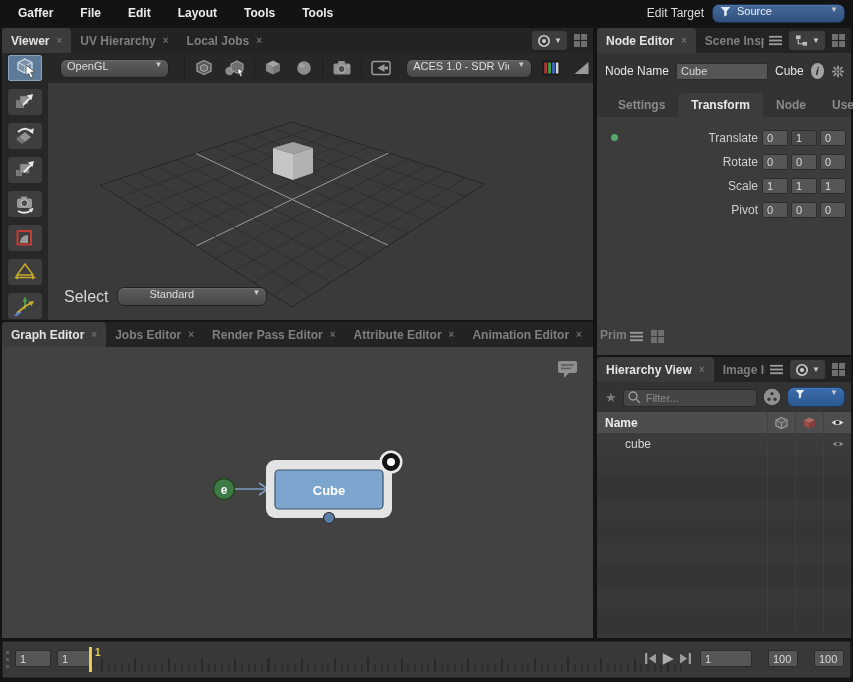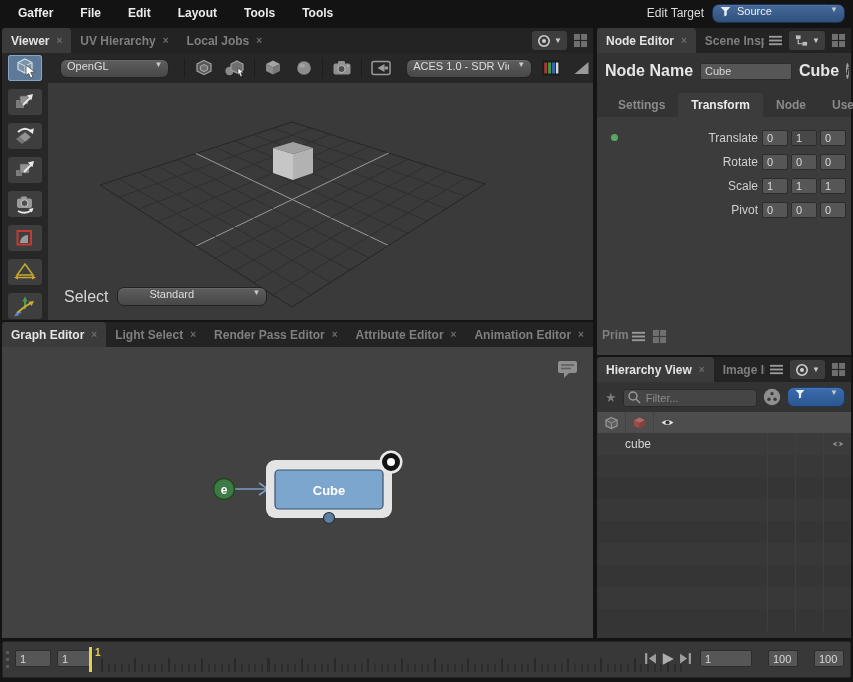--- a/index.html
+++ b/index.html
@@ -51,21 +51,21 @@
     display:flex; align-items:center; gap:7px; padding-left:12px; }
   .vtoolbar .sep { width:1px; height:20px; background:#1d1d1d; }
   .mode-icon { display:flex; align-items:center; justify-content:center; width:24px; height:22px; }
   .viewport { position:absolute; left:46px; top:30px; right:0; bottom:0; background:#3a3a3a; overflow:hidden; }
   .select-row { position:absolute; left:16px; bottom:14px; display:flex; align-items:center; gap:9px; }
   .select-label { font-size:16px; color:#d6d6d6; }
 
   
   .ne-namerow { position:absolute; left:0; top:25px; right:0; height:36px; background:#333;
     display:flex; align-items:center; gap:7px; padding:0 6px 0 8px; }
-  .ne-label { font-size:16px; font-weight:bold; color:#e6e6e6; white-space:nowrap; }
+  .ne-label { font-size:12px; font-weight:normal; color:#e6e6e6; white-space:nowrap; }
   input.field { border:1px solid #2c2c2c; background:#565656; color:#d8d8d8; border-radius:2px;
     font-family:"Liberation Sans",sans-serif; font-size:11px; height:17px; padding:0 4px; outline:none; }
   .ne-name-input { width:92px; }
   .info-badge { width:16px; height:16px; border-radius:50%; background:#a2a2a2; color:#2a2a2a;
     font-size:11px; font-weight:bold; display:flex; align-items:center; justify-content:center; font-style:italic; }
   .ne-subtabs { position:absolute; left:0; top:65px; right:0; height:24px; display:flex;
     align-items:flex-end; padding-left:8px; background:#333; }
   .subtab { height:24px; display:flex; align-items:center; padding:0 13px;
     font-size:12px; font-weight:bold; color:#8a8a8a; }
   .subtab.active { background:#3c3c3c; color:#eaeaea; border-radius:4px 4px 0 0; }
@@ -457,21 +457,21 @@
     </div>
   </div>
 
   <div class="panel" id="grapheditor">
     <div class="tabbar">
       <div class="tab active">
         <span>Graph Editor</span>
           <span class="x">×</span>
       </div>
       <div class="tab">
-        <span>Light Select</span>
+        <span>Jobs Editor</span>
           <span class="x">×</span>
       </div>
       <div class="tab">
         <span>Render Pass Editor</span>
           <span class="x">×</span>
       </div>
       <div class="tab">
         <span>Attribute Editor</span>
           <span class="x">×</span>
       </div>
@@ -575,20 +575,21 @@
       <div class="dd blue2" style="width:58px; height:20px;">
         <svg width="12" height="12" viewBox="0 0 16 15">
           <polygon points="2,2 14,2 9.5,7 9.5,12 6.5,13.5 6.5,7" fill="#e8eef5"></polygon>
           </svg>
         <span class="arrow">▼</span>
       </div>
     </div>
 
     <div class="hv-table">
       <div class="hrow header">
+        <div class="hcell name">Name</div>
         <div class="hcell icon">
           <svg width="15" height="14" viewBox="0 0 16 15">
             <polygon points="8,1.5 14,4.5 14,10.5 8,13.5 2,10.5 2,4.5" stroke="#9a9a9a" stroke-width="1.2" fill="#5e5e5e"></polygon>
             <path d="M2 4.5 L8 7.5 L14 4.5 M8 7.5 V13.5" stroke="#9a9a9a" stroke-width="1" fill="none"></path>
             </svg>
         </div>
         <div class="hcell icon">
           <svg width="15" height="14" viewBox="0 0 16 15">
             <polygon points="8,1.5 14,4.5 8,7.5 2,4.5" fill="#b06a66"></polygon>
             <polygon points="2,4.5 8,7.5 8,13.5 2,10.5" fill="#9c4b48"></polygon>

